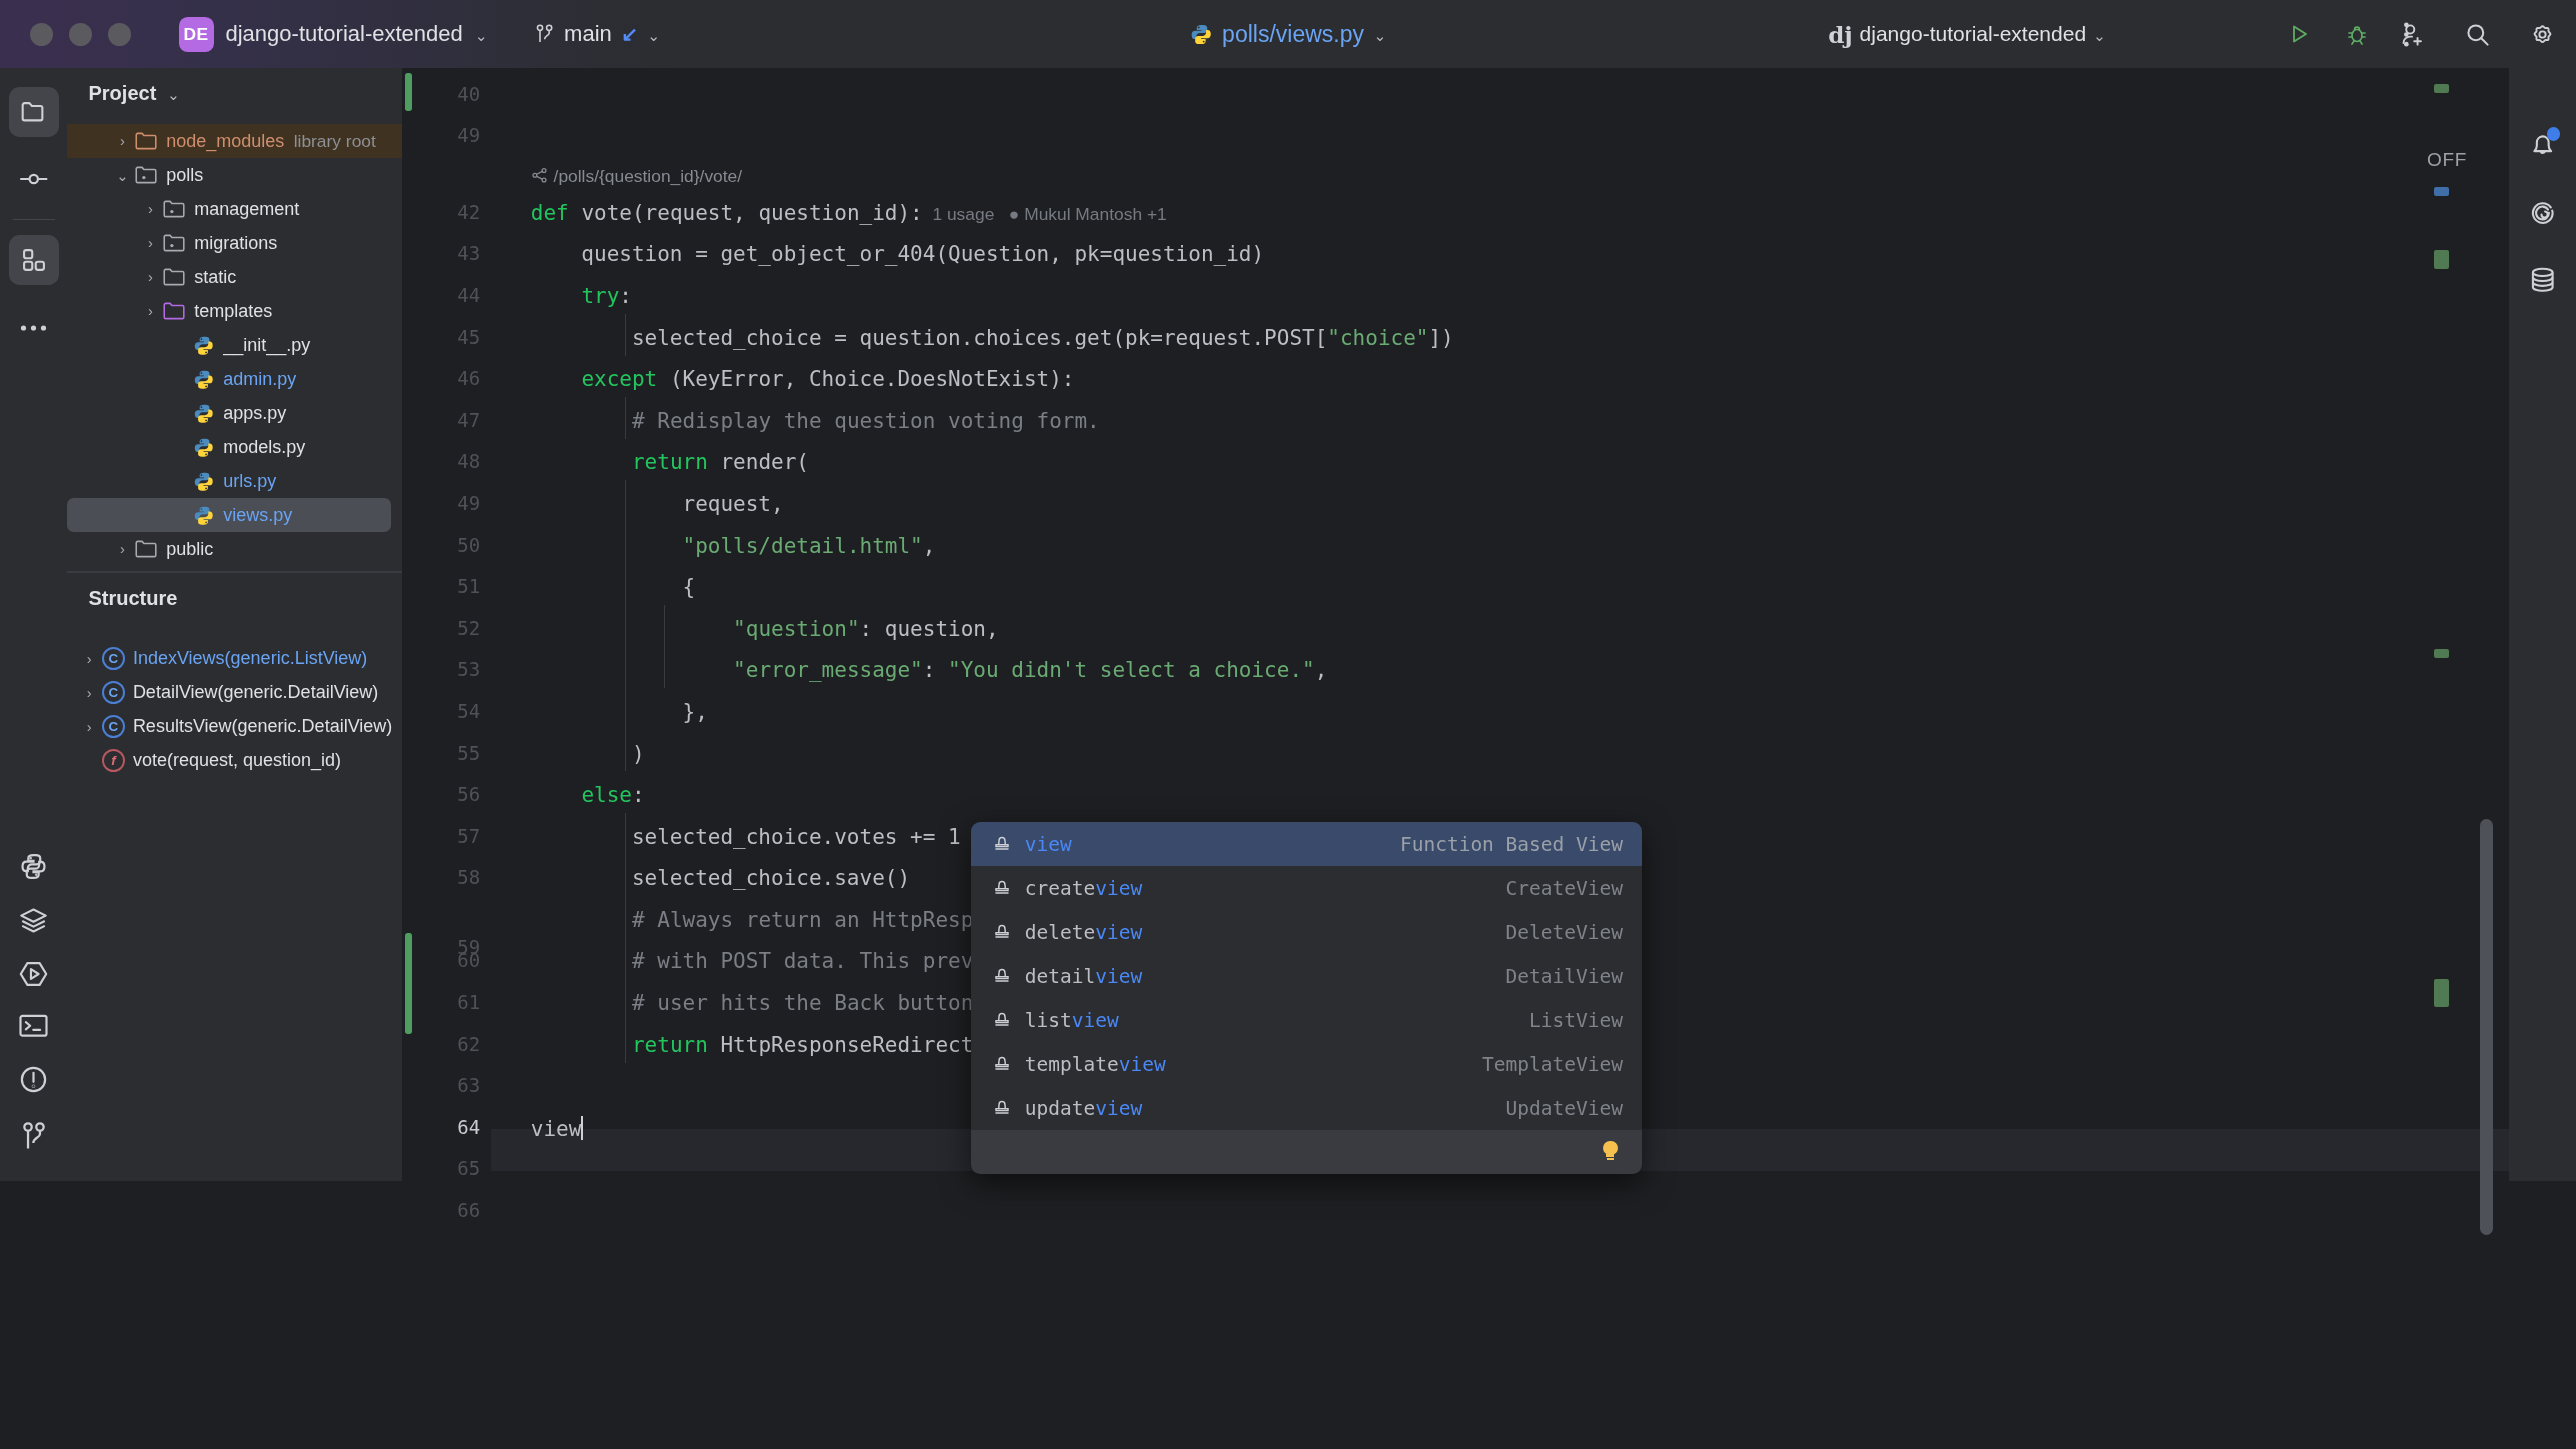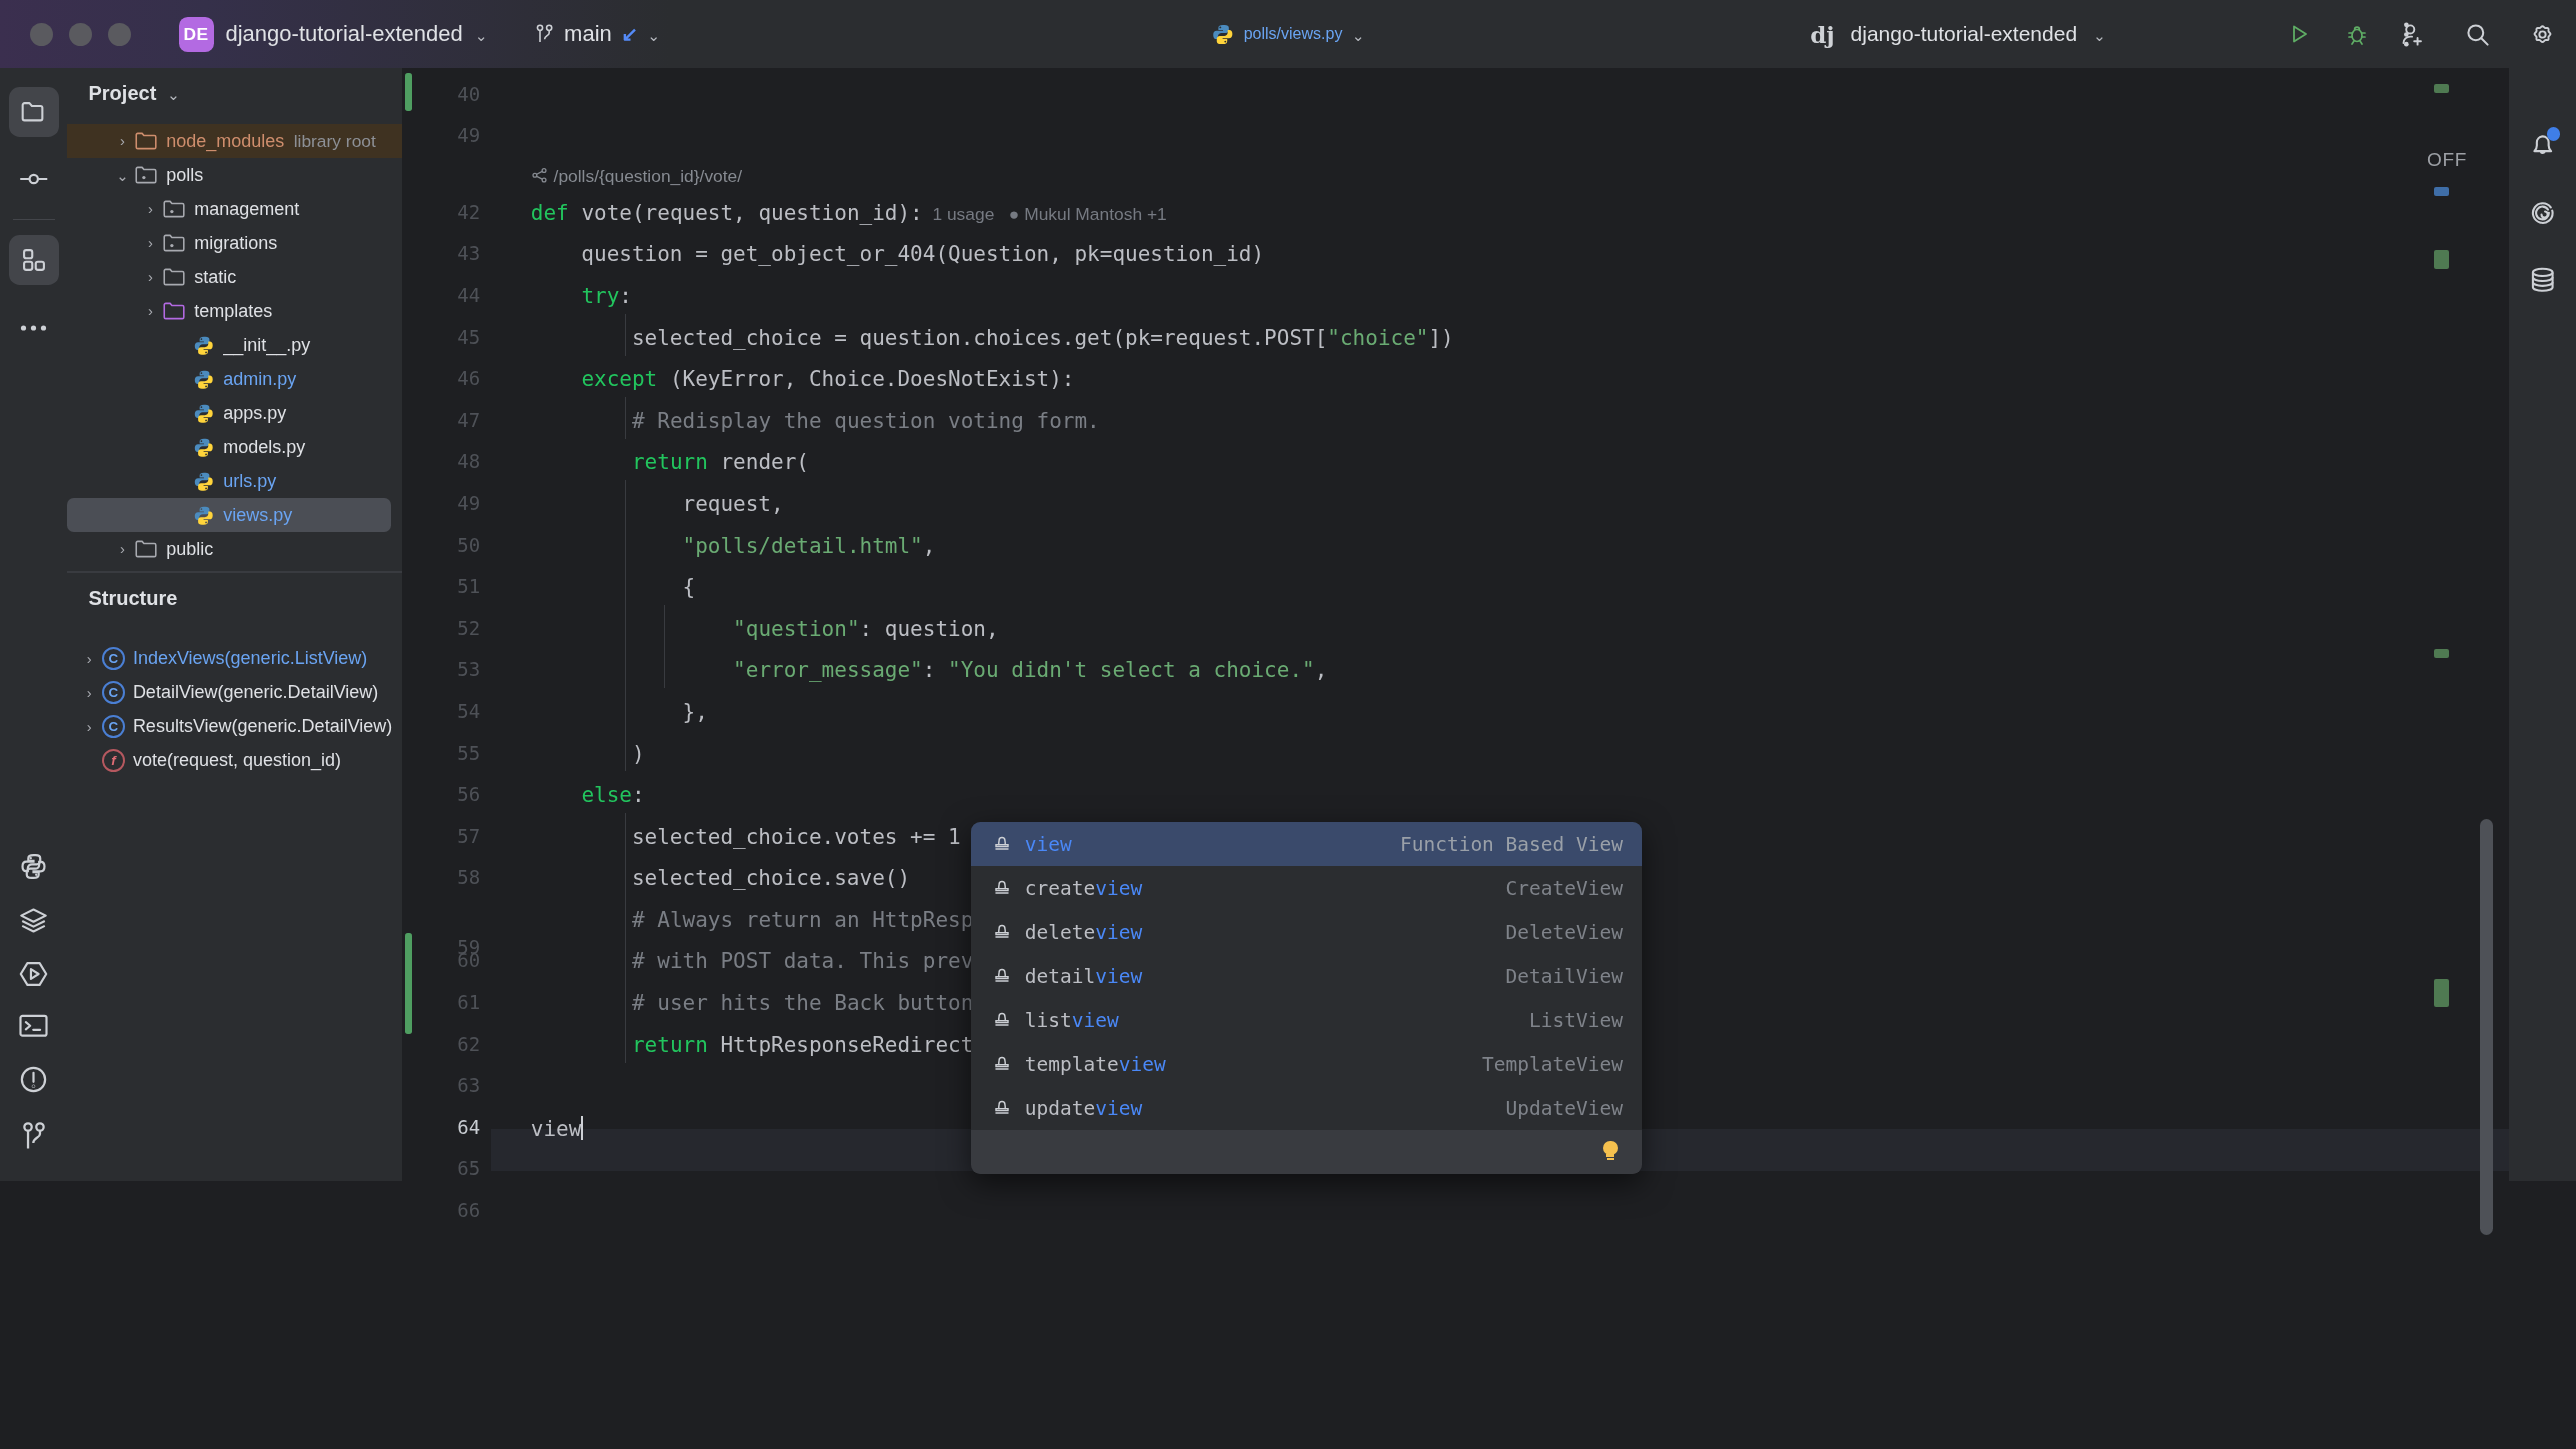--- a/index.html
+++ b/index.html
@@ -27,22 +27,22 @@
   }
   .proj-name { color: #dfe1e5; font-size: 22px; }
   .chev { color: #b9bcc2; font-size: 15.4px; line-height: 1; margin-top: 3.4px; }
   .branch { display: flex; align-items: center; gap: 9.4px; margin-left: 47px; }
   .branch-name { color: #dfe1e5; font-size: 22px; }
   .arrow-dl { color: #548af7; font-size: 20px; font-weight: 700; }
   .tb-center {
     position: absolute; left: 50%; transform: translateX(-50%);
     display: flex; align-items: center; gap: 9.4px;
   }
-  .file-name { color: #6aa4f2; font-size: 16px; }
-  .runcfg { position: absolute; right: 470px; display: flex; align-items: center; gap: 16px; }
+  .file-name { color: #6aa4f2; font-size: 23px; }
+  .runcfg { position: absolute; right: 470px; display: flex; align-items: center; gap: 7px; }
   .dj-ico { color: #cfd2d6; font-size: 23px; font-weight: 700; font-family: "DejaVu Serif", serif; }
   .runcfg-name { color: #dfe1e5; font-size: 21px; }
   .tb-actions { position: absolute; right: 166px; display: flex; align-items: center; gap: 34px; }
   .tb-right { position: absolute; right: 20px; display: flex; align-items: center; gap: 38px; }
   .ico { display: inline-flex; align-items: center; justify-content: center; }
 
   
   .body { flex: 1; display: flex; min-height: 0; border-radius: 21px; }
 
   

